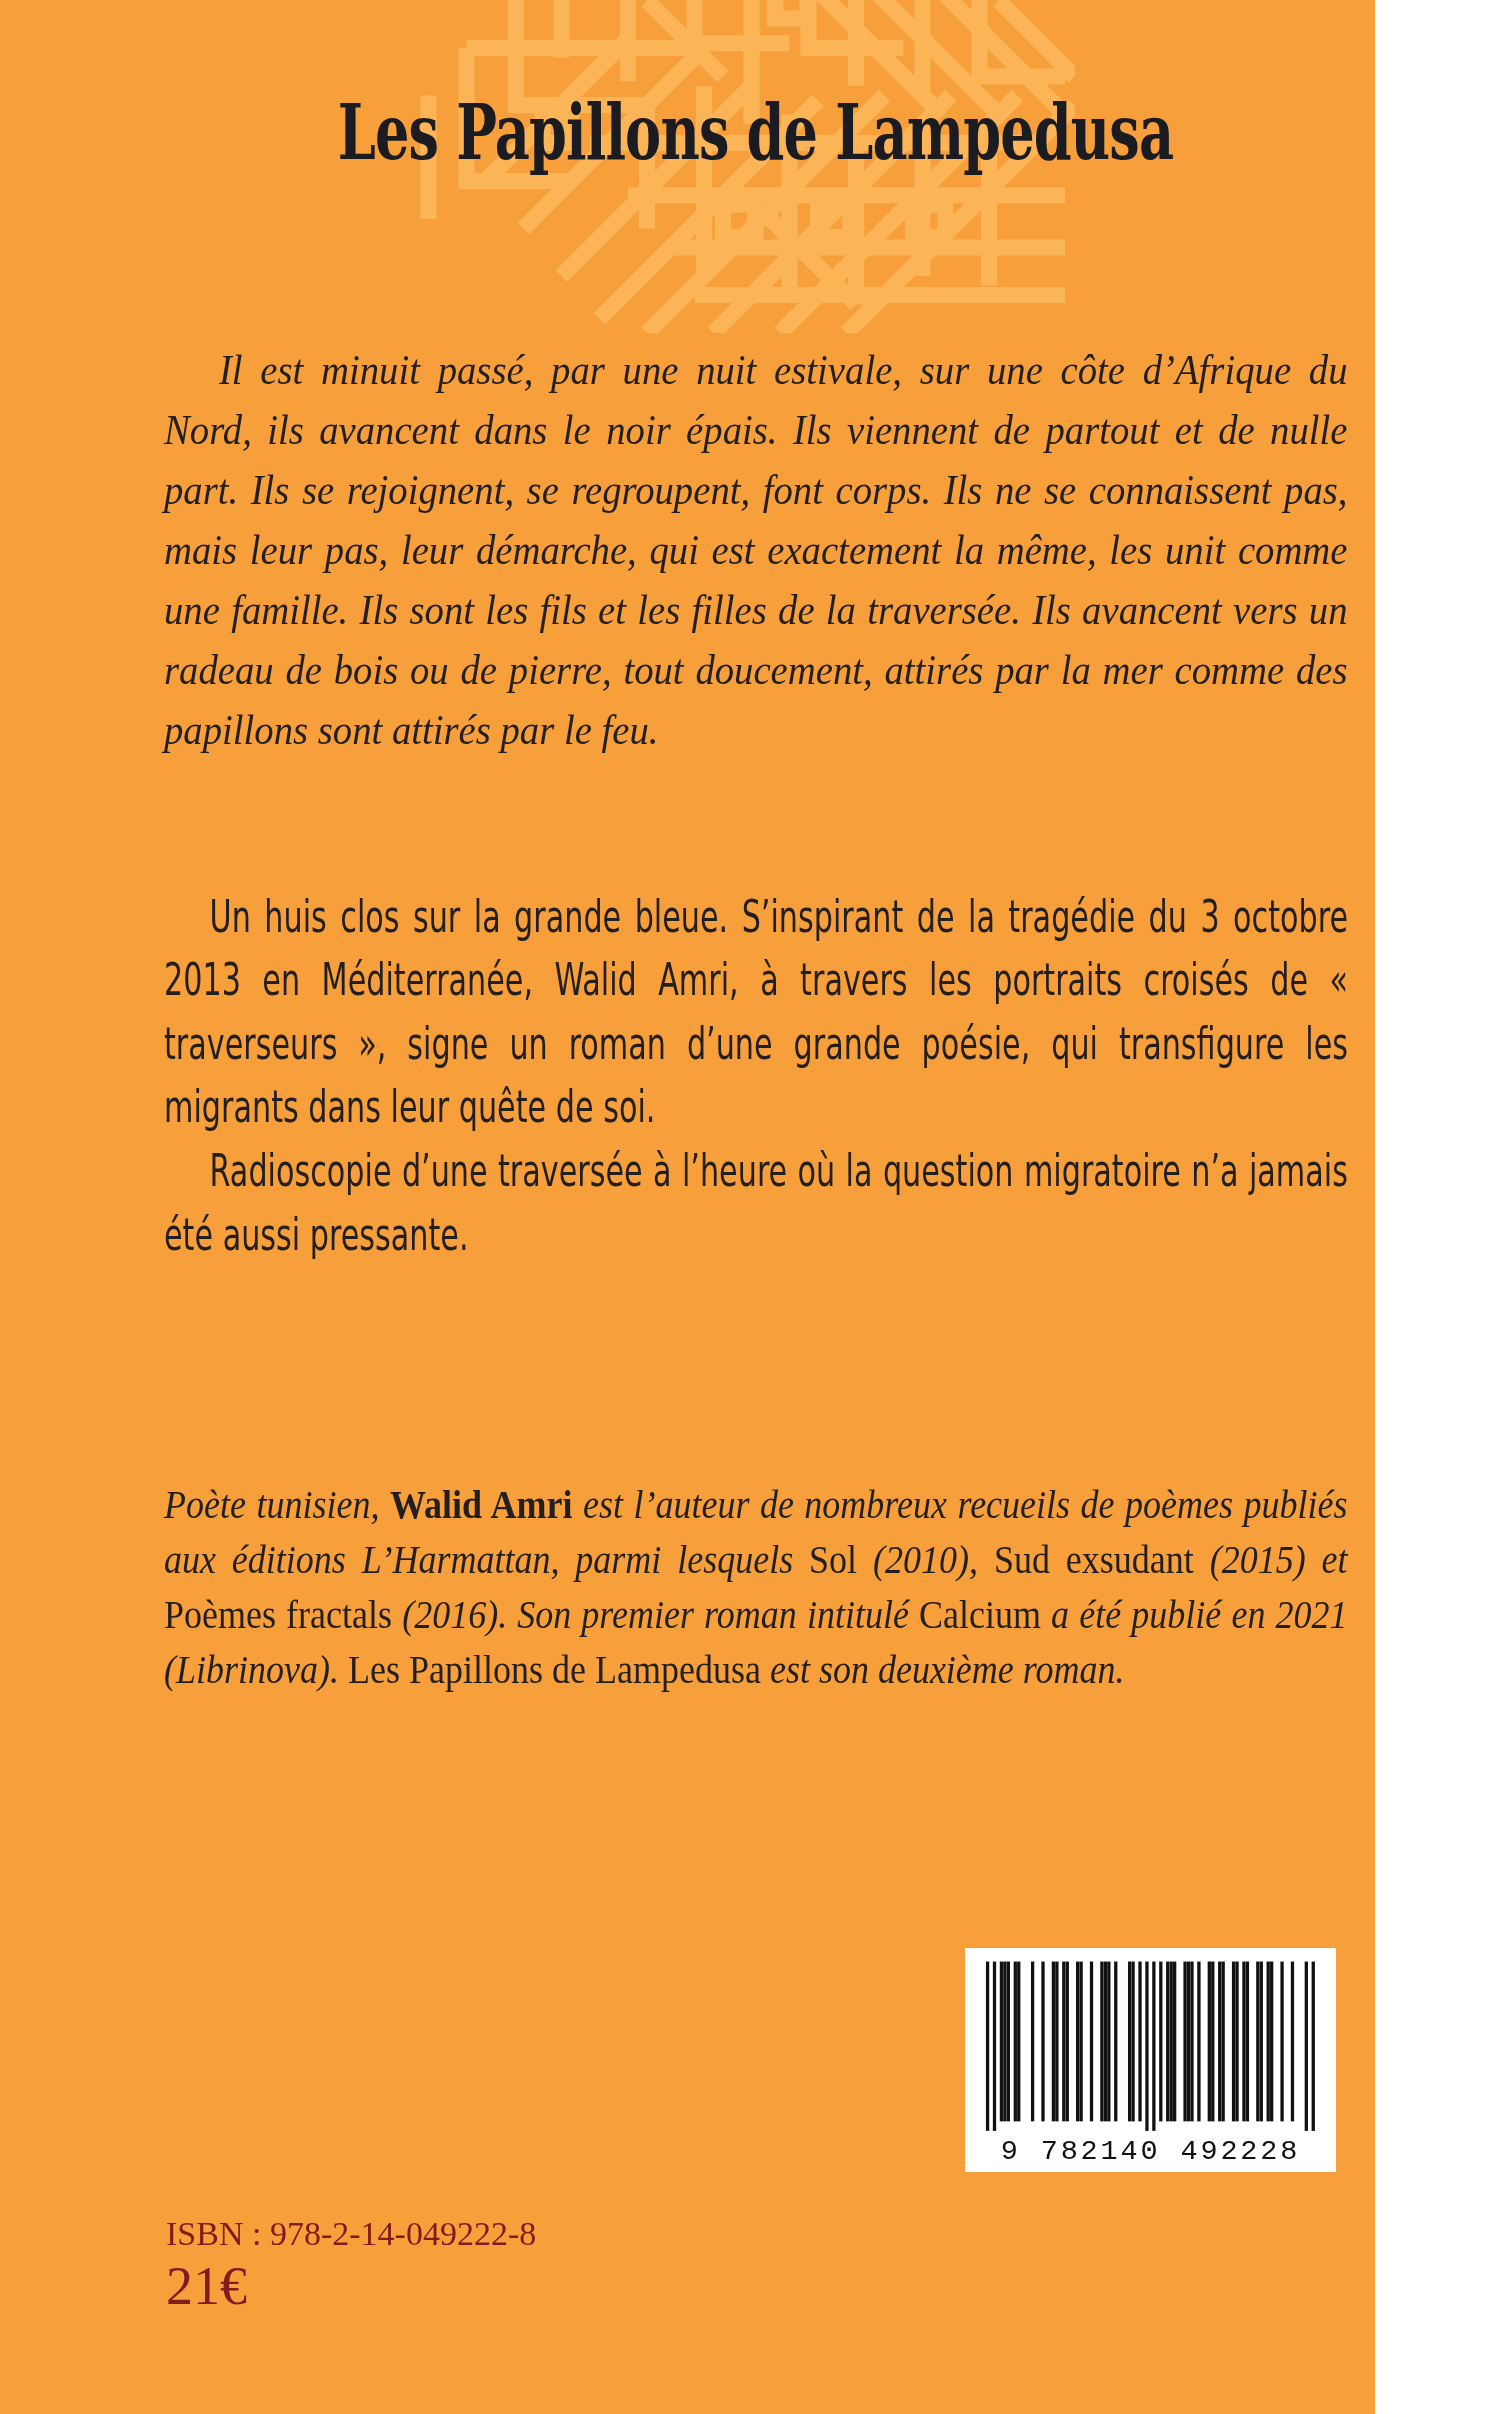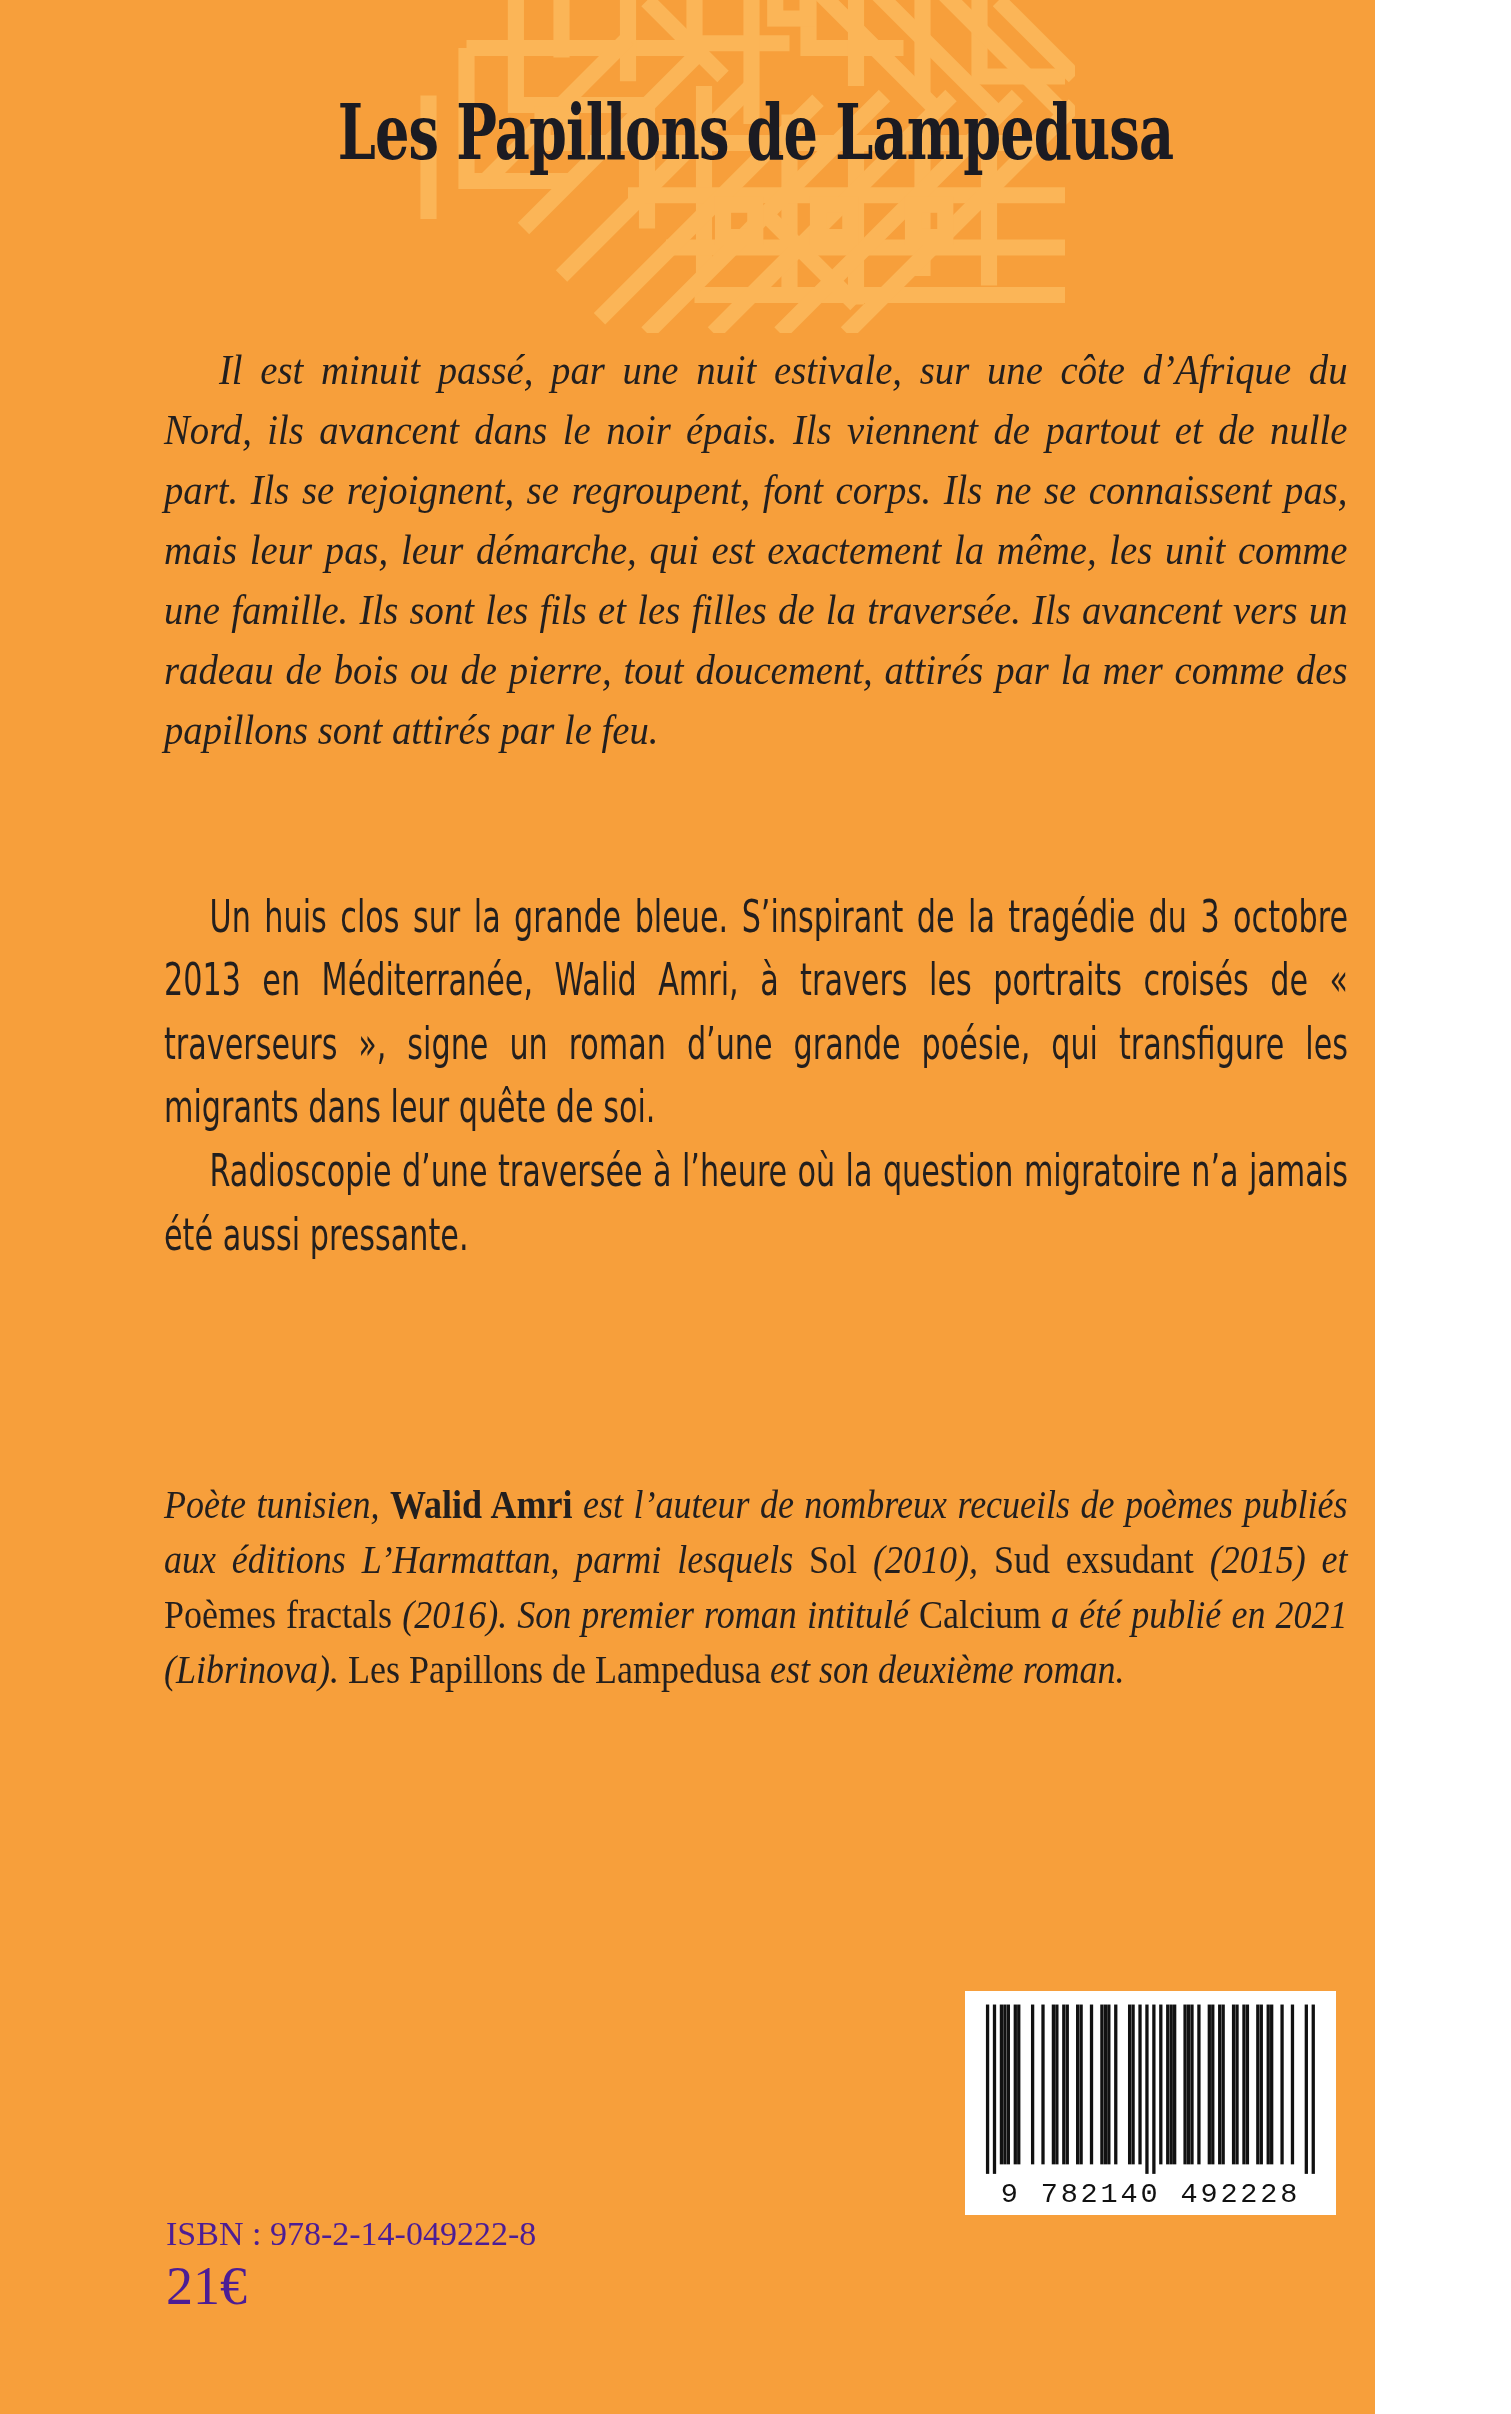--- a/index.html
+++ b/index.html
@@ -96,32 +96,32 @@
   }
   .bio p { margin: 0; }
   .bio .roman { font-style: normal; }
   .bio .who   { font-style: normal; font-weight: 700; }
 
   
   #isbn-block {
     position: absolute;
     left: 166px;
     top: 2207px;
-    color: #4c1d95;
+    color: #7f1d1d;
     font-family: "Liberation Serif", serif;
     font-size: 34px;
     line-height: 53px;
   }
   #isbn-block .price { font-size: 54px; }
 
   
   #barcode {
     position: absolute;
     left: 965px;
-    top: 1991px;
+    top: 1948px;
     width: 371px;
     height: 224px;
     background: #ffffff;
     padding: 0;
   }
   #barcode svg { display: block; }
 </style>
 </head>
 <body>
 

